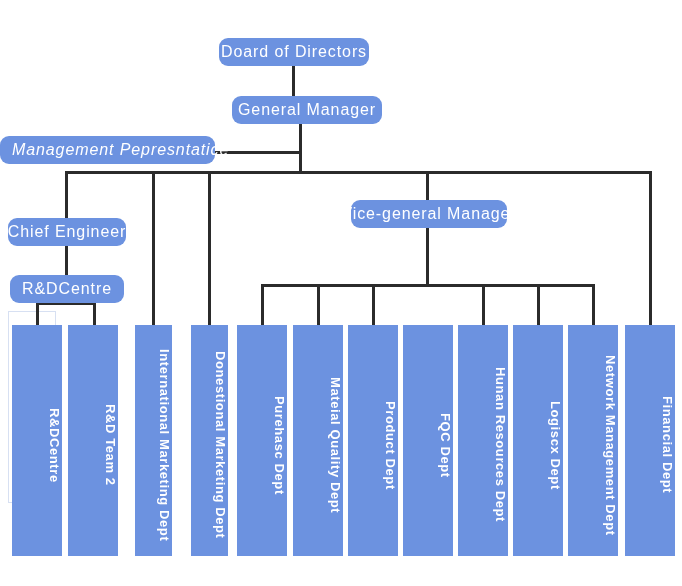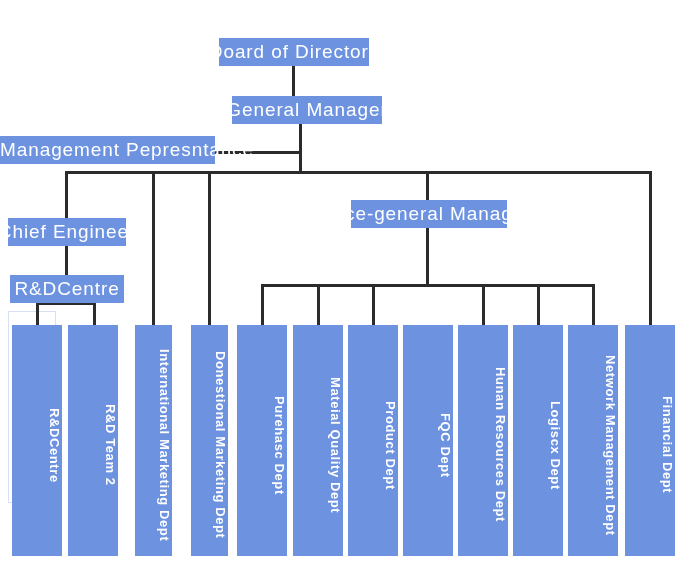--- a/index.html
+++ b/index.html
@@ -23,24 +23,25 @@
     position: absolute;
     background: #6c92e0;
     color: #ffffff;
     box-sizing: border-box;
     display: flex;
     align-items: center;
     justify-content: center;
     z-index: 3;
   }
   .box.h {
-    font-size: 19px;
+    font-size: 16px;
     letter-spacing: 0.9px;
     white-space: nowrap;
     font-weight: 400;
+    border-radius: 9px;
   }
   .box.v {
     writing-mode: vertical-rl;
     text-orientation: mixed;
     align-items: flex-start;
     justify-content: center;
     font-size: 13px;
     font-weight: bold;
     letter-spacing: 0.6px;
     padding-top: 9px;
@@ -100,21 +101,21 @@
   <div class="ln lnv" style="left:482px; top:284px; height:42px;"></div>
   <div class="ln lnv" style="left:537px; top:284px; height:42px;"></div>
   <div class="ln lnv" style="left:592px; top:284px; height:42px;"></div>
 
   <div class="ln lnv" style="left:649px; top:171px; height:155px;"></div>
 
   <div class="box h" style="left:219px; top:38px; width:150px; height:28px;">Doard of Directors</div>
 
   <div class="box h" style="left:219px; top:96px; width:150px; height:28px;margin-left:13px;">General Manager</div>
 
-  <div class="box h" style="left:0px; top:136px; width:215px; height:28px; justify-content:flex-start; padding-left:0;">Management Pepresntatice</div>
+  <div class="box h" style="left:0px; top:136px; width:215px; height:28px; justify-content:flex-start; padding-left:12px;font-style:italic;">Management Pepresntatice</div>
 
   <div class="box h" style="left:8px; top:218px; width:118px; height:28px;">Chief Engineer</div>
 
   <div class="box h" style="left:10px; top:275px; width:114px; height:28px;">R&amp;DCentre</div>
 
   <div class="box h" style="left:351px; top:200px; width:156px; height:28px;">Vice-general Manager</div>
 
   <div class="box v" style="left:12px; top:325px; width:50px; height:231px;">R&amp;DCentre</div>
   <div class="box v" style="left:68px; top:325px; width:50px; height:231px;">R&amp;D Team 2</div>
   <div class="box v" style="left:135px; top:325px; width:37px; height:231px;">International Marketing Dept</div>

